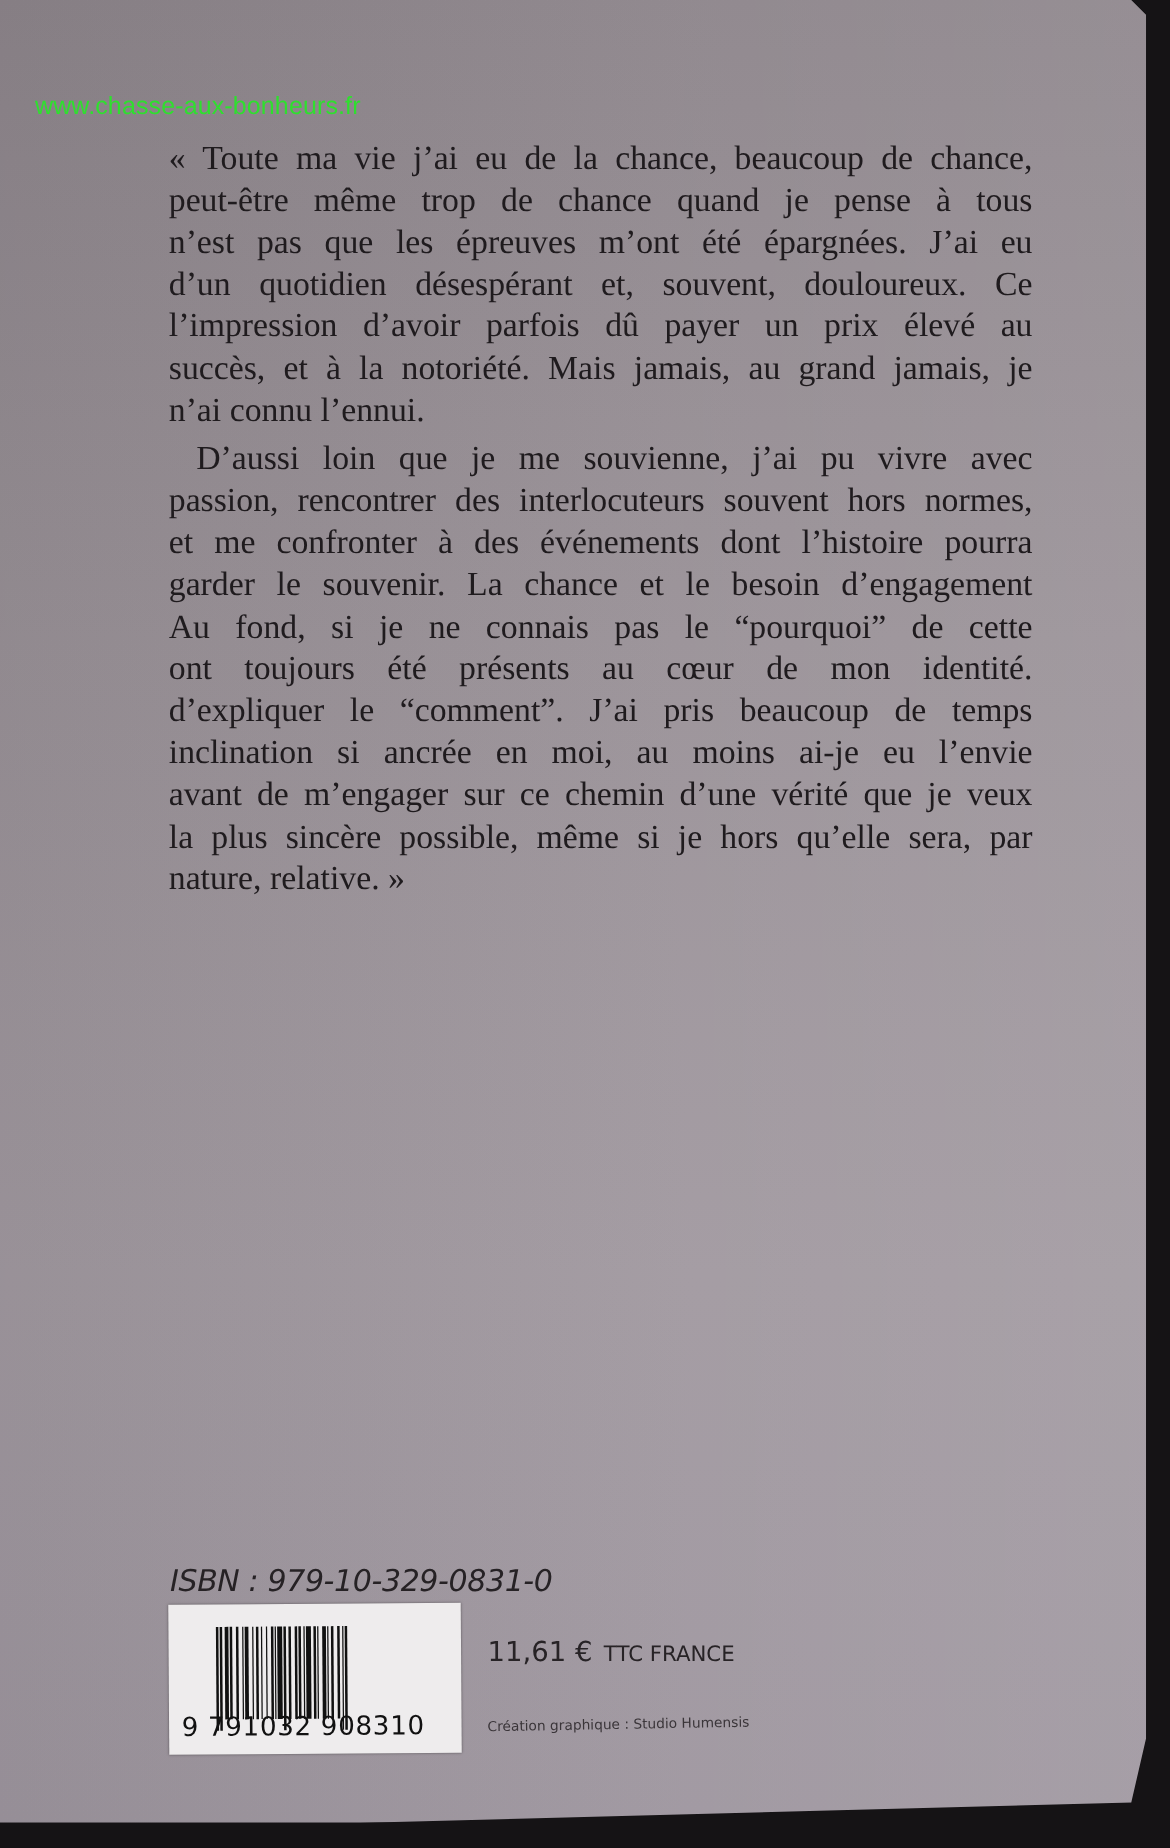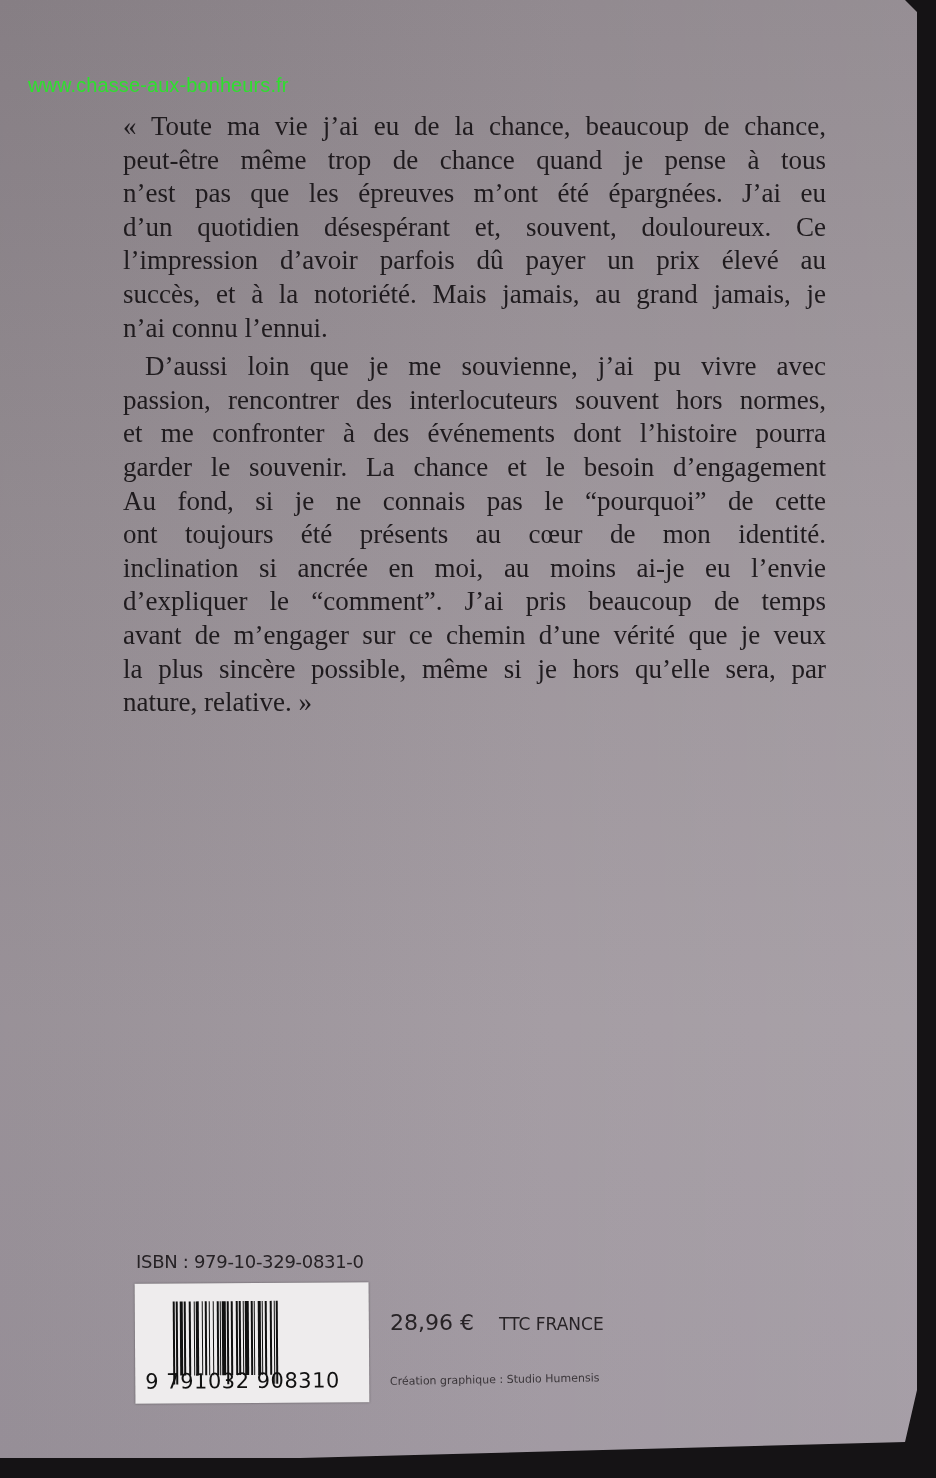--- a/index.html
+++ b/index.html
@@ -22,25 +22,26 @@
     color: #2ee02e; letter-spacing: 0.1px;
   }
   .text-block {
     position: absolute; left: 123px; top: 110px; width: 703px;
     font-family: "Liberation Serif", serif; font-size: 27px; line-height: 33.6px;
     color: #1f1b1e; text-align: justify;
   }
   .line { display: block; white-space: nowrap; text-align-last: justify; text-align: justify; height: 33.6px; }
   .line.last { text-align-last: left; }
   .line.indent { padding-left: 22px; }
-  .paragraph { margin: 0 0 5px 0; }
+  .paragraph { margin: 0 0 5px 12px; }
   .isbn {
     position: absolute; left: 136px; top: 1251px;
-    font-family: "DejaVu Sans", sans-serif; font-size: 18px; color: #262225;
+    font-family: "DejaVu Sans", sans-serif; font-size: 24px; color: #262225;
     letter-spacing: -0.3px;
+    font-style: italic;
   }
   .barcode-box {
     position: absolute; left: 135px; top: 1283px; width: 234px; height: 120px;
     background: #eeeced; box-shadow: 0 0 2px rgba(0,0,0,0.5);
     transform: rotate(-0.4deg);
   }
   .bars {
     position: absolute; left: 38px; top: 18px; width: 180px; height: 74px;
     display: flex; align-items: stretch;
   }
@@ -50,21 +51,21 @@
   .barcode-digits {
     position: absolute; left: 10px; top: 86px;
     font-family: "DejaVu Sans", sans-serif; font-size: 21px; color: #111;
     letter-spacing: 0.5px; white-space: pre;
   }
   .price {
     position: absolute; left: 390px; top: 1310px;
     font-family: "DejaVu Sans", sans-serif; color: #272326; white-space: nowrap;
   }
   .price .amount { font-size: 22px; }
-  .price .suffix { font-size: 17px; margin-left: 20px; }
+  .price .suffix { font-size: 17px; margin-left: 4px; }
   .credit {
     position: absolute; left: 390px; top: 1375px;
     font-family: "DejaVu Sans", sans-serif; font-size: 11px; color: #3a3539;
     transform: rotate(-1deg); transform-origin: left center;
   }
 </style>
 </head>
 <body>
 
 <div class="cover">
@@ -83,22 +84,22 @@
     <span class="line">succès, et à la notoriété. Mais jamais, au grand jamais, je</span>
     <span class="line last">n’ai connu l’ennui.</span>
   </div>
   <div class="paragraph">
     <span class="line indent">D’aussi loin que je me souvienne, j’ai pu vivre avec</span>
     <span class="line">passion, rencontrer des interlocuteurs souvent hors normes,</span>
     <span class="line">et me confronter à des événements dont l’histoire pourra</span>
     <span class="line">garder le souvenir. La chance et le besoin d’engagement</span>
     <span class="line">Au fond, si je ne connais pas le “pourquoi” de cette</span>
     <span class="line">ont toujours été présents au cœur de mon identité.</span>
+    <span class="line">d’expliquer le “comment”. J’ai pris beaucoup de temps</span>
     <span class="line">inclination si ancrée en moi, au moins ai-je eu l’envie</span>
-    <span class="line">d’expliquer le “comment”. J’ai pris beaucoup de temps</span>
     <span class="line">avant de m’engager sur ce chemin d’une vérité que je veux</span>
     <span class="line">la plus sincère possible, même si je hors qu’elle sera, par</span>
     <span class="line last">nature, relative. »</span>
   </div>
 </div>
 
 <div class="isbn">ISBN : 979-10-329-0831-0</div>
 
 <div class="barcode-box">
   <div class="bars" id="bars">
@@ -155,17 +156,17 @@
       <span style="width: 1.15px;"></span>
       <span class="gap" style="width: 2.3px;"></span>
       <span class="guard" style="width: 1.15px;"></span>
       <span class="gap guard" style="width: 1.15px;"></span>
       <span class="guard" style="width: 2.3px;"></span>
     </div>
   <div class="barcode-digits">9 791032 908310</div>
 </div>
 
 <div class="price">
-  <span class="amount">28,96 €</span>
+  <span class="amount">11,61 €</span>
   <span class="suffix">TTC FRANCE</span>
 </div>
 
 <div class="credit">Création graphique : Studio Humensis</div>
 
 </body></html>

